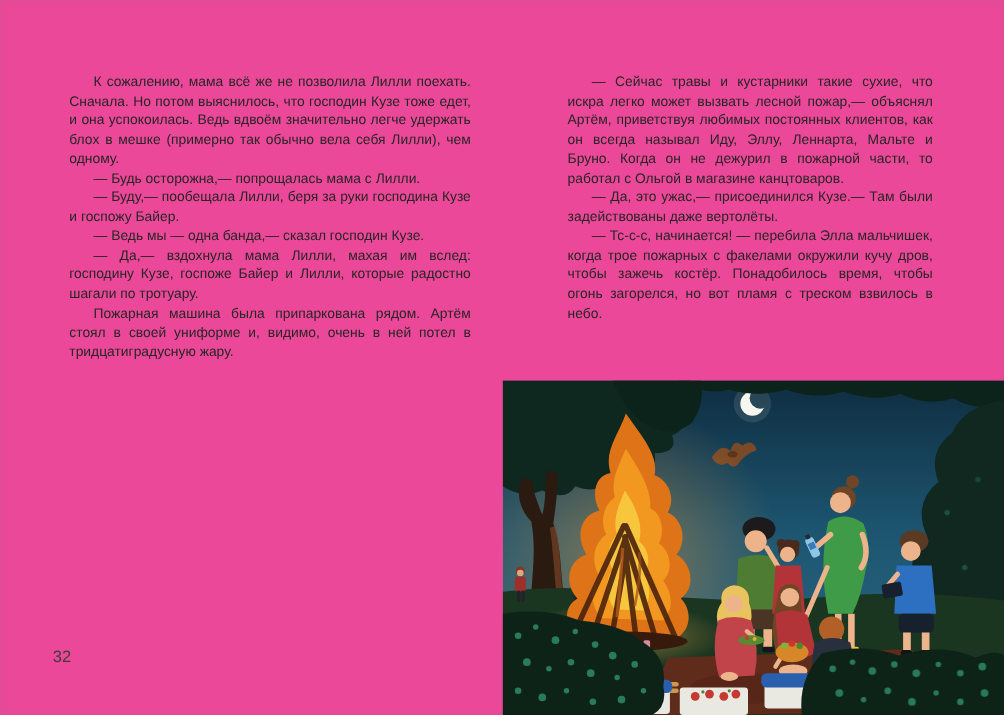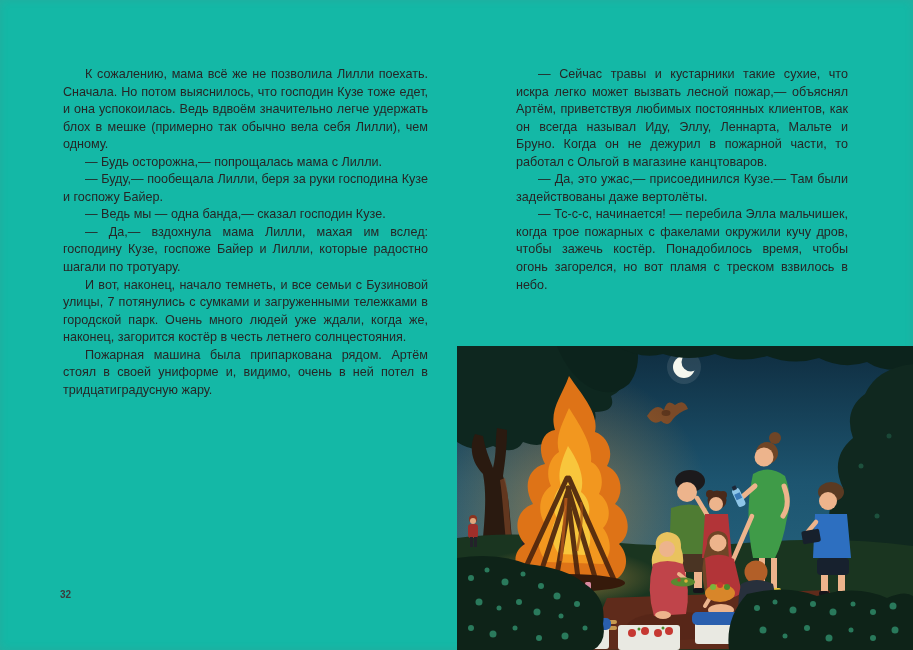--- a/index.html
+++ b/index.html
@@ -1,40 +1,39 @@
 <!DOCTYPE html>
 <html><head>
 <meta charset="utf-8">
 <style>
   html,body{margin:0;padding:0;background:#ffffff;}
   .spread{
-    position:relative;width:913px;height:650px;background:#14b8a6;overflow:hidden;
+    position:relative;width:913px;height:650px;background:#ec4899;overflow:hidden;
     font-family:"Liberation Sans",sans-serif;color:#262626;
     box-shadow:inset 0 0 8px rgba(120,120,120,0.18);
   }
   .text-col{position:absolute;top:66px;text-align:justify;font-size:12.6px;line-height:17.55px;}
   .text-col p{margin:0;text-indent:22px;}
   .col-left{left:63px;width:365px;}
   .col-right{left:516px;width:332px;}
-  .page-number{position:absolute;left:60px;top:589px;font-size:10px;font-weight:bold;color:#3c3c3c;}
+  .page-number{position:absolute;left:48px;top:589px;font-size:15px;font-weight:normal;color:#3c3c3c;}
   .illustration{position:absolute;left:457px;top:346px;width:456px;height:304px;}
   .illustration svg{display:block;width:100%;height:100%;}
 </style>
 </head>
 <body>
 
 <div class="spread">
 
   <div class="text-col col-left">
     <p>К сожалению, мама всё же не позволила Лилли поехать. Сначала. Но потом выяснилось, что господин Кузе тоже едет, и она успокоилась. Ведь вдвоём значительно легче удержать блох в мешке (примерно так обычно вела себя Лилли), чем одному.</p>
     <p>— Будь осторожна,— попрощалась мама с Лилли.</p>
     <p>— Буду,— пообещала Лилли, беря за руки господина Кузе и госпожу Байер.</p>
     <p>— Ведь мы — одна банда,— сказал господин Кузе.</p>
     <p>— Да,— вздохнула мама Лилли, махая им вслед: господину Кузе, госпоже Байер и Лилли, которые радостно шагали по тротуару.</p>
-    <p>И вот, наконец, начало темнеть, и все семьи с Бузиновой улицы, 7 потянулись с сумками и загруженными тележками в городской парк. Очень много людей уже ждали, когда же, наконец, загорится костёр в честь летнего солнцестояния.</p>
     <p>Пожарная машина была припаркована рядом. Артём стоял в своей униформе и, видимо, очень в ней потел в тридцатиградусную жару.</p>
   </div>
 
   <div class="page-number">32</div>
 
   <div class="text-col col-right">
     <p>— Сейчас травы и кустарники такие сухие, что искра легко может вызвать лесной пожар,— объяснял Артём, приветствуя любимых постоянных клиентов, как он всегда называл Иду, Эллу, Леннарта, Мальте и Бруно. Когда он не дежурил в пожарной части, то работал с Ольгой в магазине канцтоваров.</p>
     <p>— Да, это ужас,— присоединился Кузе.— Там были задействованы даже вертолёты.</p>
     <p>— Тс-с-с, начинается! — перебила Элла мальчишек, когда трое пожарных с факелами окружили кучу дров, чтобы зажечь костёр. Понадобилось время, чтобы огонь загорелся, но вот пламя с треском взвилось в небо.</p>
   </div>

